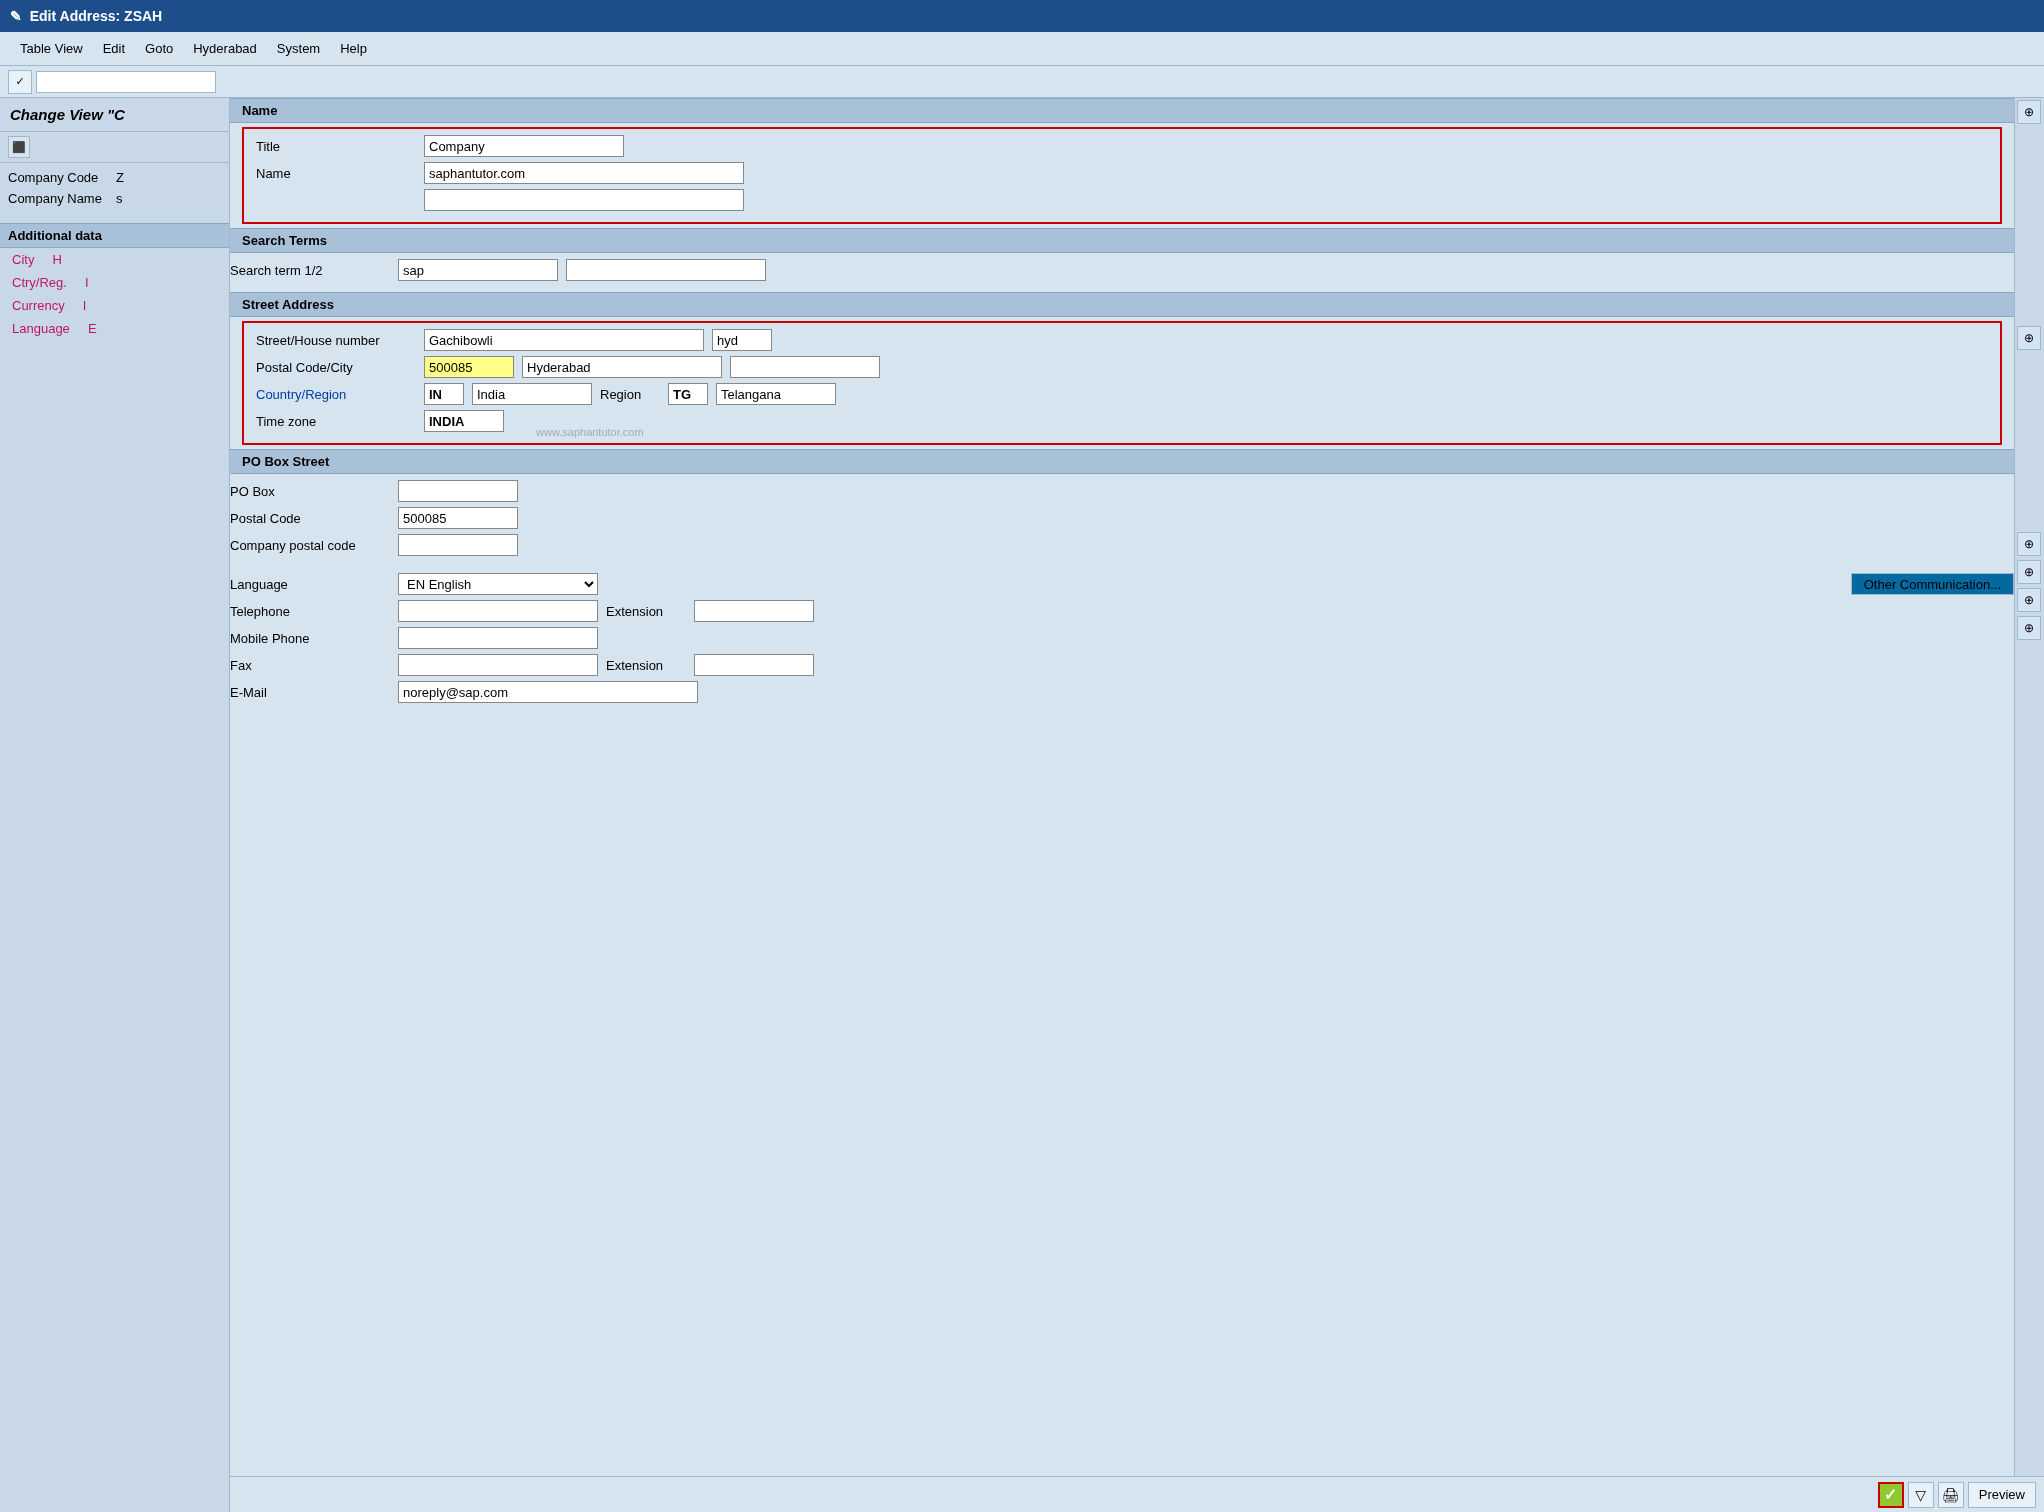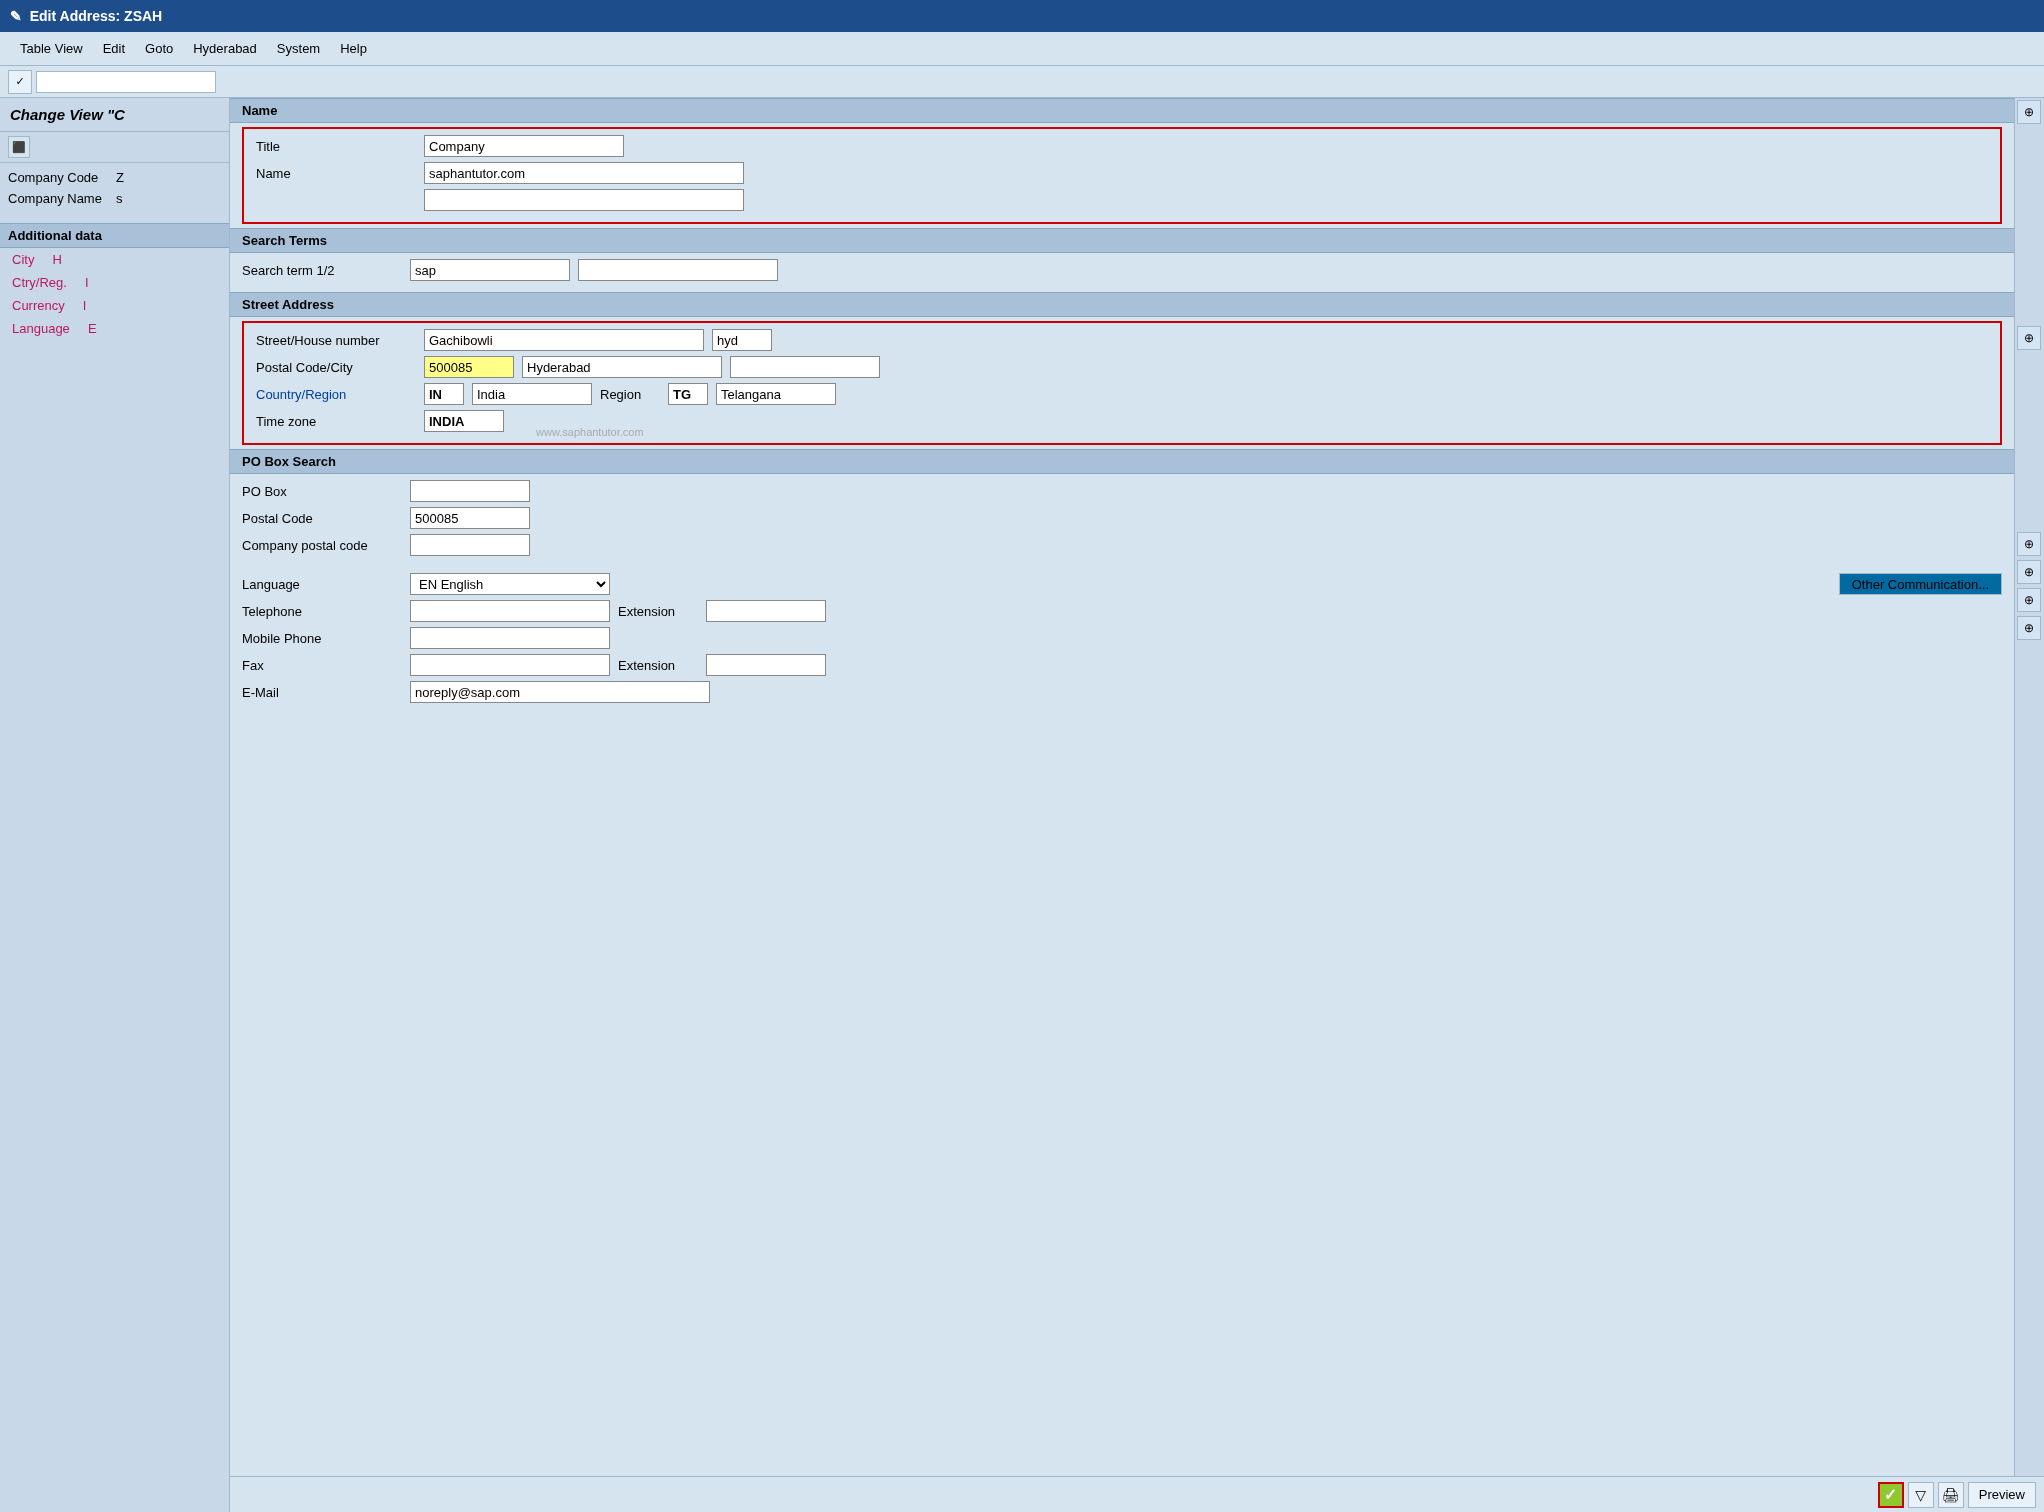--- a/index.html
+++ b/index.html
@@ -157,21 +157,21 @@
       padding: 4px 12px;
       font-size: 13px;
       font-weight: bold;
       color: #000;
       border-top: 1px solid #88a8c0;
       border-bottom: 1px solid #88a8c0;
       margin-top: 0;
     }
     .section-content {
       background: #d6e4f0;
-      padding: 6px 12px;
+      padding: 6px 0;
     }
 
     
     .form-row {
       display: flex;
       align-items: center;
       margin-bottom: 5px;
       gap: 8px;
     }
     .form-label {
@@ -420,21 +420,21 @@
           <input class="form-input" type="text" style="width: 120px;" value="Telangana">
         </div>
         <div class="form-row" style="position:relative;">
           <span class="form-label">Time zone</span>
           <input class="form-input bold-text" type="text" style="width: 80px; font-weight: bold;" value="INDIA">
           <span class="watermark" style="left:280px; top:16px; color:#aaa; font-size:11px;">www.saphantutor.com</span>
         </div>
       </div>
     </div>
 
-    <div class="section-header">PO Box Search</div>
+    <div class="section-header">PO Box Street</div>
     <div class="section-content">
       <div class="form-row">
         <span class="form-label">PO Box</span>
         <input class="form-input" type="text" style="width: 120px;" value="">
       </div>
       <div class="form-row">
         <span class="form-label">Postal Code</span>
         <input class="form-input" type="text" style="width: 120px;" value="500085">
       </div>
       <div class="form-row">

